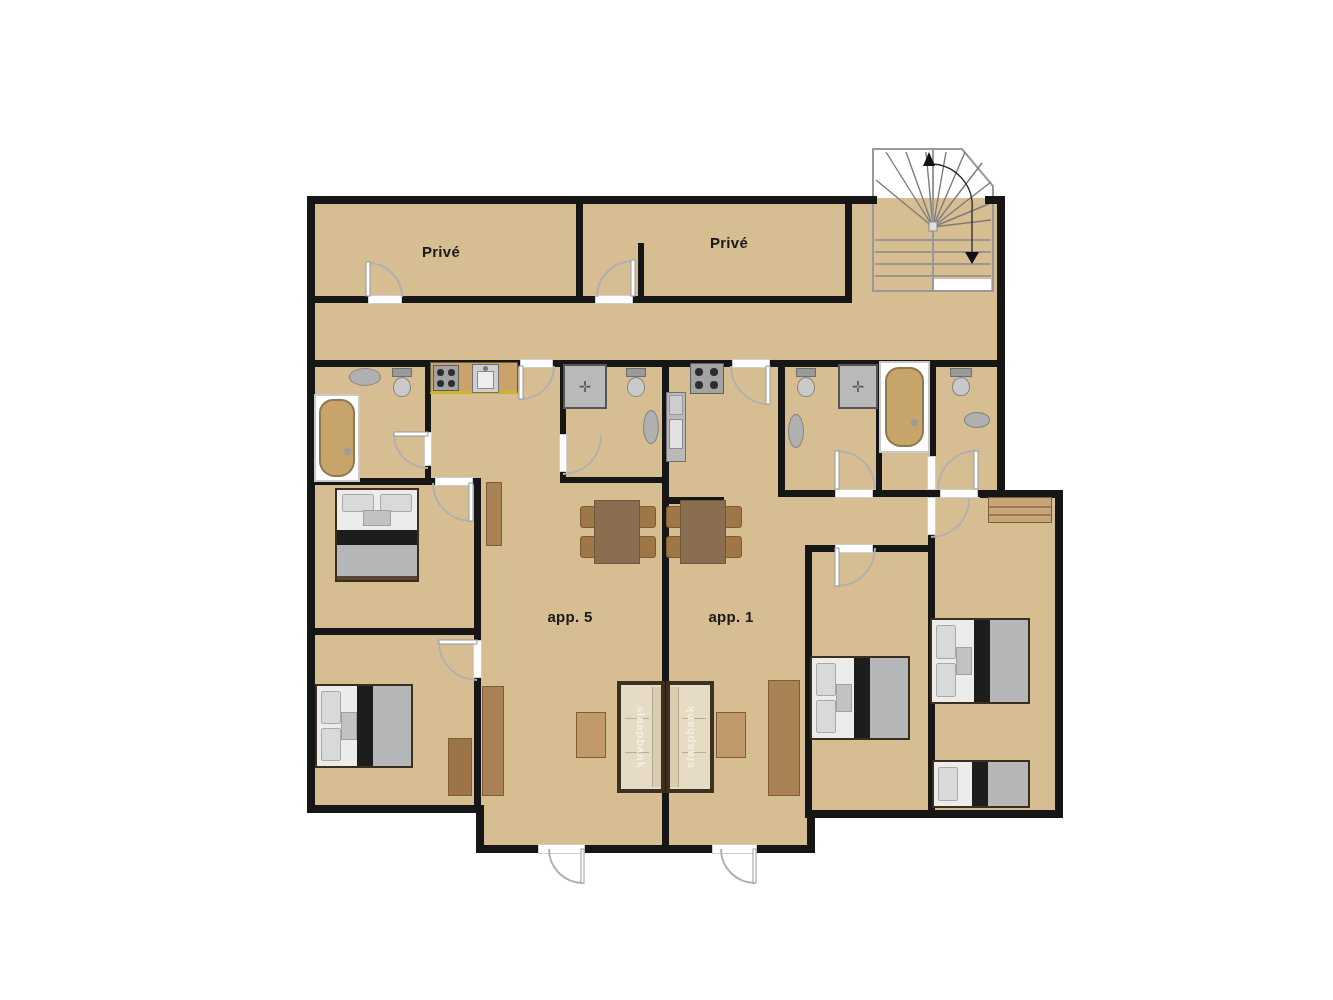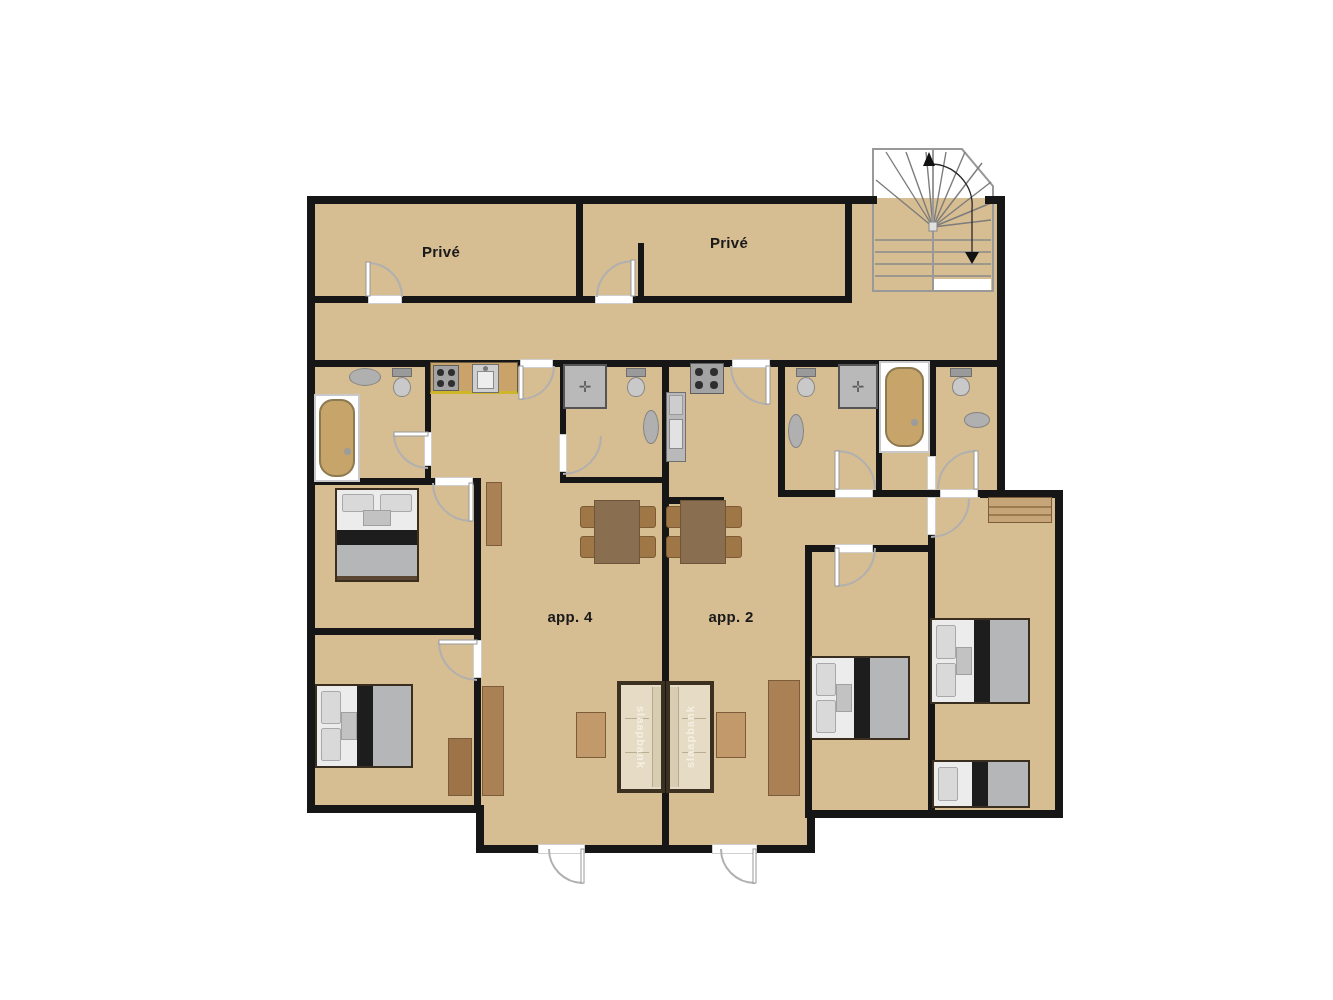--- a/index.html
+++ b/index.html
@@ -300,16 +300,16 @@
   <div class="wood" style="left:482px;top:686px;width:22px;height:110px;"></div>
   <div class="wood" style="left:448px;top:738px;width:24px;height:58px;background:#9c7448;"></div>
   <div class="wood" style="left:768px;top:680px;width:32px;height:116px;"></div>
   <div class="wood" style="left:988px;top:497px;width:64px;height:26px;background:var(--wood-light);">
     <i style="left:0;top:8px;width:100%;height:2px;background:#9a7c52;"></i>
     <i style="left:0;top:16px;width:100%;height:2px;background:#9a7c52;"></i>
   </div>
 
   <div class="room-label" style="left:391px;top:243px;width:100px;">Privé</div>
   <div class="room-label" style="left:679px;top:234px;width:100px;">Privé</div>
-  <div class="room-label" style="left:520px;top:608px;width:100px;">app. 4</div>
-  <div class="room-label" style="left:681px;top:608px;width:100px;">app. 2</div>
+  <div class="room-label" style="left:520px;top:608px;width:100px;">app. 5</div>
+  <div class="room-label" style="left:681px;top:608px;width:100px;">app. 1</div>
 
 </div>
 
 </body></html>

